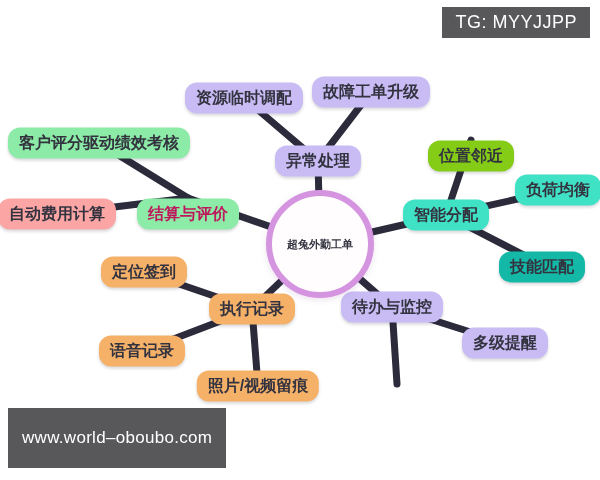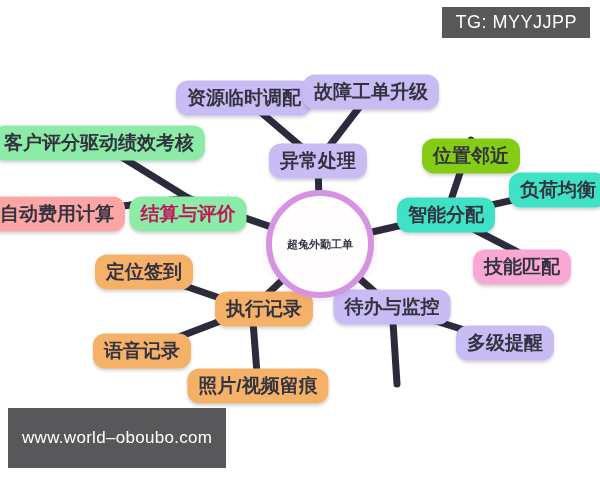--- a/index.html
+++ b/index.html
@@ -5,21 +5,21 @@
   html,body { margin:0; padding:0; background:#ffffff; }
   .stage {
     position:relative; width:600px; height:480px; background:#ffffff;
     overflow:hidden; font-family:"Liberation Sans", sans-serif;
   }
   svg.edges { position:absolute; left:0; top:0; width:600px; height:480px; }
   #node-layer { position:absolute; left:0; top:0; width:600px; height:480px; }
   .node {
     position:absolute; transform:translate(-50%,-50%);
     padding:6px 11px; border-radius:12px;
-    font-size:19px; font-weight:bold; color:#33333f;
+    font-size:16px; font-weight:bold; color:#33333f;
     white-space:nowrap; line-height:1.2;
     box-shadow:0 2px 3px rgba(40,40,60,0.18);
   }
   .center-node {
     position:absolute; transform:translate(-50%,-50%);
     border-radius:50%; background:#fffdfe; border:6px solid #a21caf;
     display:flex; align-items:center; justify-content:center;
     font-size:11px; font-weight:bold; color:#33333f;
     box-shadow:0 2px 6px rgba(130,70,150,0.15);
   }
@@ -60,22 +60,22 @@
   <div id="node-layer">
       <div class="node" style="left: 188px; top: 214px; background: rgb(140, 235, 166); color: #be185d;">结算与评价</div>
       <div class="node" style="left: 99px; top: 143px; background: rgb(140, 235, 166); color: rgb(51, 51, 63);">客户评分驱动绩效考核</div>
       <div class="node" style="left: 57px; top: 214px; background: #fca5a5; color: rgb(51, 51, 63);">自动费用计算</div>
       <div class="node" style="left: 318px; top: 161px; background: rgb(201, 188, 245); color: rgb(51, 51, 63);">异常处理</div>
       <div class="node" style="left: 244px; top: 98px; background: rgb(201, 188, 245); color: rgb(51, 51, 63);">资源临时调配</div>
       <div class="node" style="left: 371px; top: 92px; background: rgb(201, 188, 245); color: rgb(51, 51, 63);">故障工单升级</div>
       <div class="node" style="left: 446px; top: 215px; background: rgb(64, 226, 198); color: rgb(51, 51, 63);">智能分配</div>
       <div class="node" style="left: 471px; top: 156px; background: #84cc16; color: rgb(51, 51, 63);">位置邻近</div>
       <div class="node" style="left: 558px; top: 190px; background: rgb(64, 226, 198); color: rgb(51, 51, 63);">负荷均衡</div>
-      <div class="node" style="left: 522px; top: 267px; background: #f9a8d4; color: rgb(51, 51, 63);">技能匹配</div>
-      <div class="node" style="left: 264px; top: 309px; background: rgb(246, 177, 105); color: rgb(51, 51, 63);">执行记录</div>
+      <div class="node" style="left: 542px; top: 267px; background: #14b8a6; color: rgb(51, 51, 63);">技能匹配</div>
+      <div class="node" style="left: 252px; top: 309px; background: rgb(246, 177, 105); color: rgb(51, 51, 63);">执行记录</div>
       <div class="node" style="left: 144px; top: 272px; background: rgb(246, 177, 105); color: rgb(51, 51, 63);">定位签到</div>
       <div class="node" style="left: 142px; top: 351px; background: rgb(246, 177, 105); color: rgb(51, 51, 63);">语音记录</div>
       <div class="node" style="left: 258px; top: 386px; background: rgb(246, 177, 105); color: rgb(51, 51, 63);">照片/视频留痕</div>
       <div class="node" style="left: 392px; top: 307px; background: rgb(201, 188, 245); color: rgb(51, 51, 63);">待办与监控</div>
       <div class="node" style="left: 505px; top: 343px; background: rgb(201, 188, 245); color: rgb(51, 51, 63);">多级提醒</div>
       <div class="center-node" style="left: 320px; top: 244px; width: 96px; height: 96px; background: rgb(255, 253, 254); border-color: rgb(212, 148, 224); color: rgb(51, 51, 63);">超兔外勤工单</div>
     </div>
   <div class="tg-badge" style="background: rgb(88, 88, 90); color: rgb(255, 255, 255);">TG: MYYJJPP</div>
   <div class="site-badge" style="background: rgb(88, 88, 90); color: rgb(255, 255, 255);">www.world–oboubo.com</div>
 </div>

